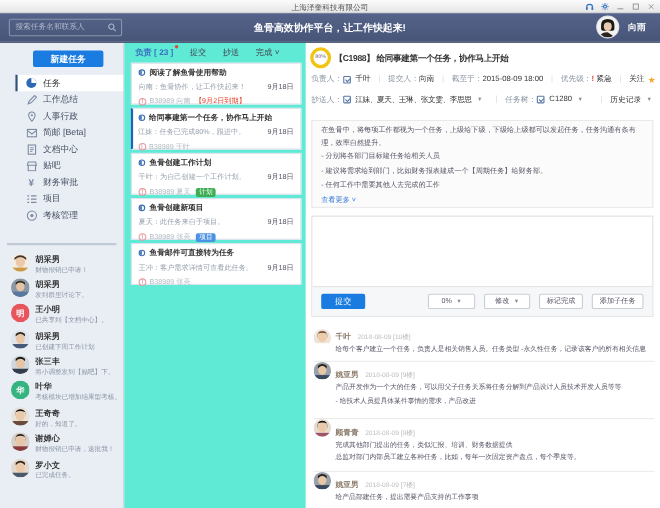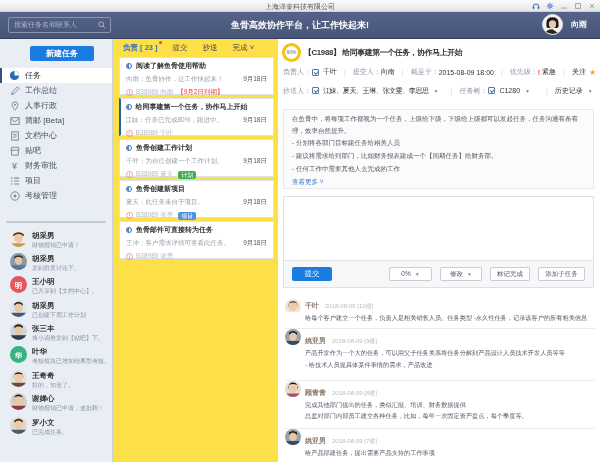--- a/index.html
+++ b/index.html
@@ -12,33 +12,33 @@
 .search .mag{position:absolute;right:4px;top:3px;width:8px;height:8px;}
 .slogan{position:absolute;left:0;right:0;top:7px;text-align:center;font-size:9px;font-weight:bold;color:#fff;letter-spacing:0px;}
 .user{position:absolute;right:13px;top:2px;display:flex;align-items:center;}
 .uava{width:21px;height:21px;border-radius:50%;border:1px solid #dfe5ee;background:#f4f2ef;}
 .uname{color:#fff;font-size:8px;font-weight:bold;margin-left:8px;}
 .main{display:flex;height:423px;}
 
 .sidebar{width:113px;background:#e9eef5;border-right:1px solid #c9d1dc;position:relative;flex:none;}
 .newbtn{position:absolute;left:30px;top:7px;width:64px;height:15px;background:#1a7ce0;color:#fff;font-size:8px;font-weight:bold;text-align:center;line-height:15px;border-radius:2px;}
 .menu{position:absolute;top:29px;left:0;width:100%;}
-.menu .mi{height:15px;display:flex;align-items:center;padding-left:9px;font-size:8px;color:#475060;position:relative;}
+.menu .mi{height:15px;display:flex;align-items:center;padding-left:9px;font-size:8px;color:#475060;position:relative;margin-left:14px;}
 .menu .mi.sel{background:#fff;height:15px;color:#333;}
 .menu .mi.sel:before{content:"";position:absolute;left:0;top:0;bottom:0;width:2px;background:#32517e;}
 .mi .ic{width:11px;height:11px;margin-right:5px;flex:none;display:flex;align-items:center;justify-content:center;}
 .sbar{position:absolute;left:6px;top:182px;width:100px;height:2px;background:#c2cad5;border-radius:2px;}
 .contacts{position:absolute;top:190.5px;left:0;width:100%;}
 .ct{height:23.4px;position:relative;}
 .ct .cava{position:absolute;left:10px;top:0px;width:17px;height:17px;border-radius:50%;overflow:hidden;}
 .ct .cn{position:absolute;left:32px;top:1px;font-size:7.5px;font-weight:bold;color:#333;}
 .ct .cs{position:absolute;left:32px;top:11px;font-size:6px;color:#8b95a4;white-space:nowrap;}
 .pava{width:100%;height:100%;}
 
-.tasklist{width:165px;background:#fde047;flex:none;position:relative;}
+.tasklist{width:165px;background:#5eead4;flex:none;position:relative;}
 .tabs{height:17px;display:flex;align-items:center;font-size:7.5px;color:#445;padding-left:10px;}
 .tabs .t1{color:#3a6fc0;font-weight:bold;position:relative;margin-right:15px;}
 .tabs .dot{position:absolute;right:-4px;top:-2px;width:3px;height:3px;background:#e8442e;border-radius:50%;}
 .tabs .t{margin-right:15px;}
 .card{position:absolute;left:6px;width:155px;height:38px;background:#fff;border:1px solid #dbe2ec;padding:3px 6px 0 6px;}
 .card.sel{border-left:2.5px solid #2361b8;padding-left:4.5px;}
 .card .tl{font-size:7px;font-weight:bold;color:#333;display:flex;align-items:center;white-space:nowrap;}
 .card .tl .half{width:6px;height:6px;border-radius:50%;border:1px solid #3a6cb4;position:relative;margin-right:4px;flex:none;overflow:hidden;}
 .card .tl .half:before{content:"";position:absolute;left:0;top:0;width:50%;height:100%;background:#4a7dc4;}
 .card .l2{font-size:6.5px;color:#98a1ae;margin-top:4px;white-space:nowrap;display:flex;}

